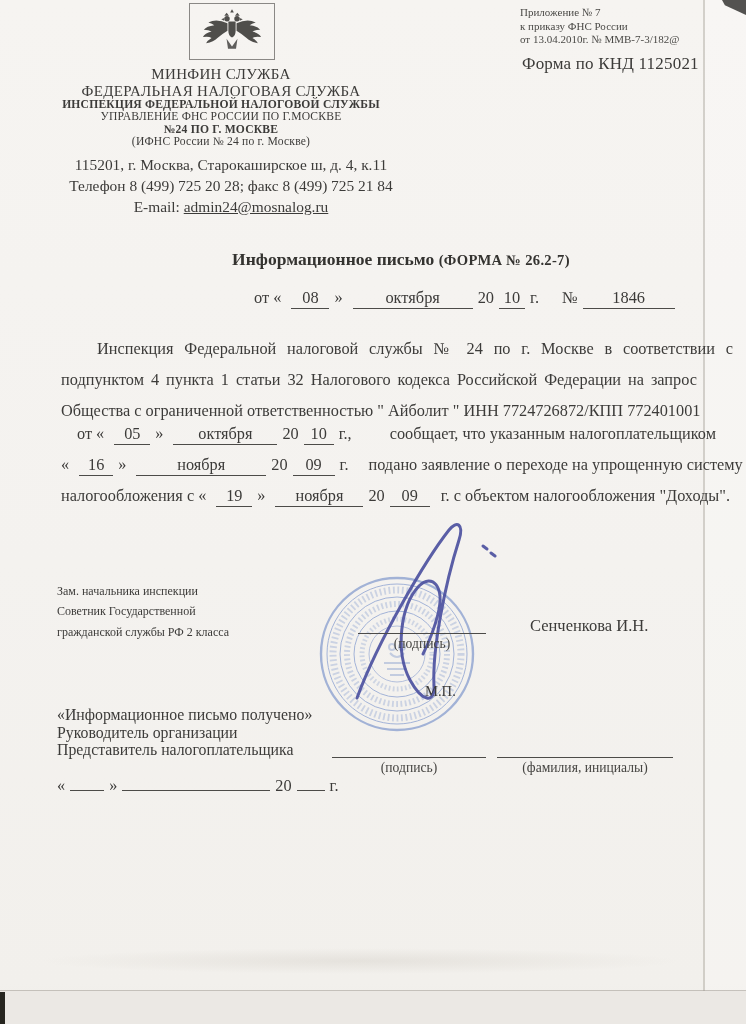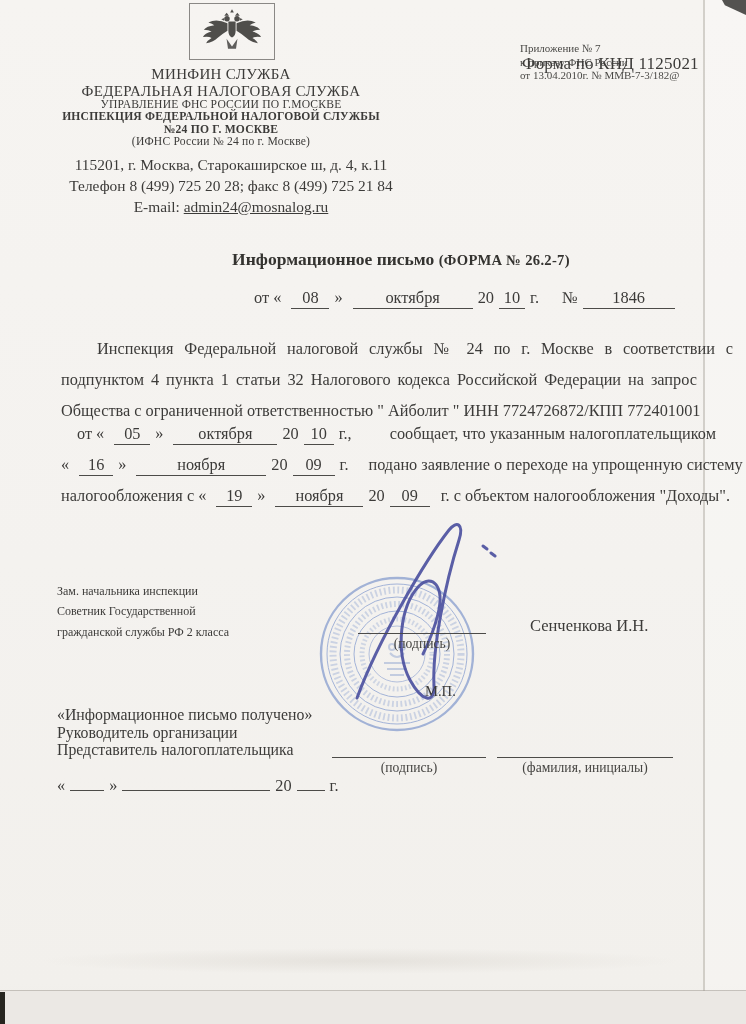--- a/index.html
+++ b/index.html
@@ -14,21 +14,21 @@
   .corner-strip{left:722px;top:0;width:24px;height:15px;background:#23221f;
     clip-path:polygon(0 0,100% 0,100% 100%,12% 35%);}
   .crease{left:703px;top:0;width:2px;height:1024px;background:rgba(168,163,156,.45);}
   .edge-col{left:705px;top:0;width:41px;height:1024px;background:rgba(255,255,255,.22);}
   .bottom-line{left:0;top:990px;width:746px;height:1px;background:rgba(158,153,146,.55);}
   .bottom-strip{left:0;top:991px;width:746px;height:33px;background:#ebe8e4;}
   .bottom-sliver{left:0;top:992px;width:5px;height:32px;background:#26251f;}
   .smudge{left:40px;top:948px;width:640px;height:26px;border-radius:50%;
     background:radial-gradient(closest-side,rgba(196,190,181,.28),rgba(196,190,181,0));}
   
-  .annex{left:520px;top:6px;width:220px;font-size:11px;line-height:13.5px;color:#4a4946;margin-top:36px;}
+  .annex{left:520px;top:6px;width:220px;font-size:11px;line-height:13.5px;color:#4a4946;}
   .knd{left:522px;top:54px;width:220px;font-size:17px;letter-spacing:.2px;}
   .emblem-box{left:189px;top:3px;width:84px;height:55px;border:1px solid #8a8885;
     display:flex;align-items:center;justify-content:center;}
   .agency{left:40px;top:66px;width:362px;text-align:center;}
   .agency .big{font-size:15px;line-height:16.5px;letter-spacing:.3px;}
   .agency .small{font-size:11.6px;line-height:12.4px;letter-spacing:.2px;}
   .agency .b{font-weight:bold;}
   .contacts{left:40px;top:154px;width:382px;text-align:center;font-size:15.4px;line-height:21px;}
   .contacts .email{text-decoration:underline;margin-top:20px;}
   
@@ -99,22 +99,22 @@
         <path d="M37 18 q-12 -6 -21 -1 q4.5 1 6.5 3 q-8.5 1 -11.5 5 q5.5 0 8.5 2 q-7.5 2 -9.5 6 q6.5 -1 9.5 1 q-5 3 -6 6 q8.5 -2 12.5 -6 q6 -5 11 -8 z"></path>
         <path d="M47 18 q12 -6 21 -1 q-4.5 1 -6.5 3 q8.5 1 11.5 5 q-5.5 0 -8.5 2 q7.5 2 9.5 6 q-6.5 -1 -9.5 1 q5 3 6 6 q-8.5 -2 -12.5 -6 q-6 -5 -11 -8 z"></path>
         <path d="M36 35 l6 8.5 6 -8.5 l-1.6 11 h-8.8 z" opacity=".9"></path>
       </g>
     </svg>
   </div>
 
   <div class="abs agency">
     <div class="big">МИНФИН СЛУЖБА</div>
     <div class="big">ФЕДЕРАЛЬНАЯ НАЛОГОВАЯ СЛУЖБА</div>
+    <div class="small b">ИНСПЕКЦИЯ ФЕДЕРАЛЬНОЙ НАЛОГОВОЙ СЛУЖБЫ</div>
     <div class="small">УПРАВЛЕНИЕ ФНС РОССИИ ПО Г.МОСКВЕ</div>
-    <div class="small b">ИНСПЕКЦИЯ ФЕДЕРАЛЬНОЙ НАЛОГОВОЙ СЛУЖБЫ</div>
     <div class="small b">№24 ПО Г. МОСКВЕ</div>
     <div class="small">(ИФНС России № 24 по г. Москве)</div>
   </div>
 
   <div class="abs contacts">
     <div>115201, г. Москва, Старокаширское ш, д. 4,  к.11</div>
     <div>Телефон 8 (499) 725 20 28; факс 8 (499) 725 21 84</div>
     <div><span>E-mail: </span><span class="email">admin24@mosnalog.ru</span></div>
   </div>
 

